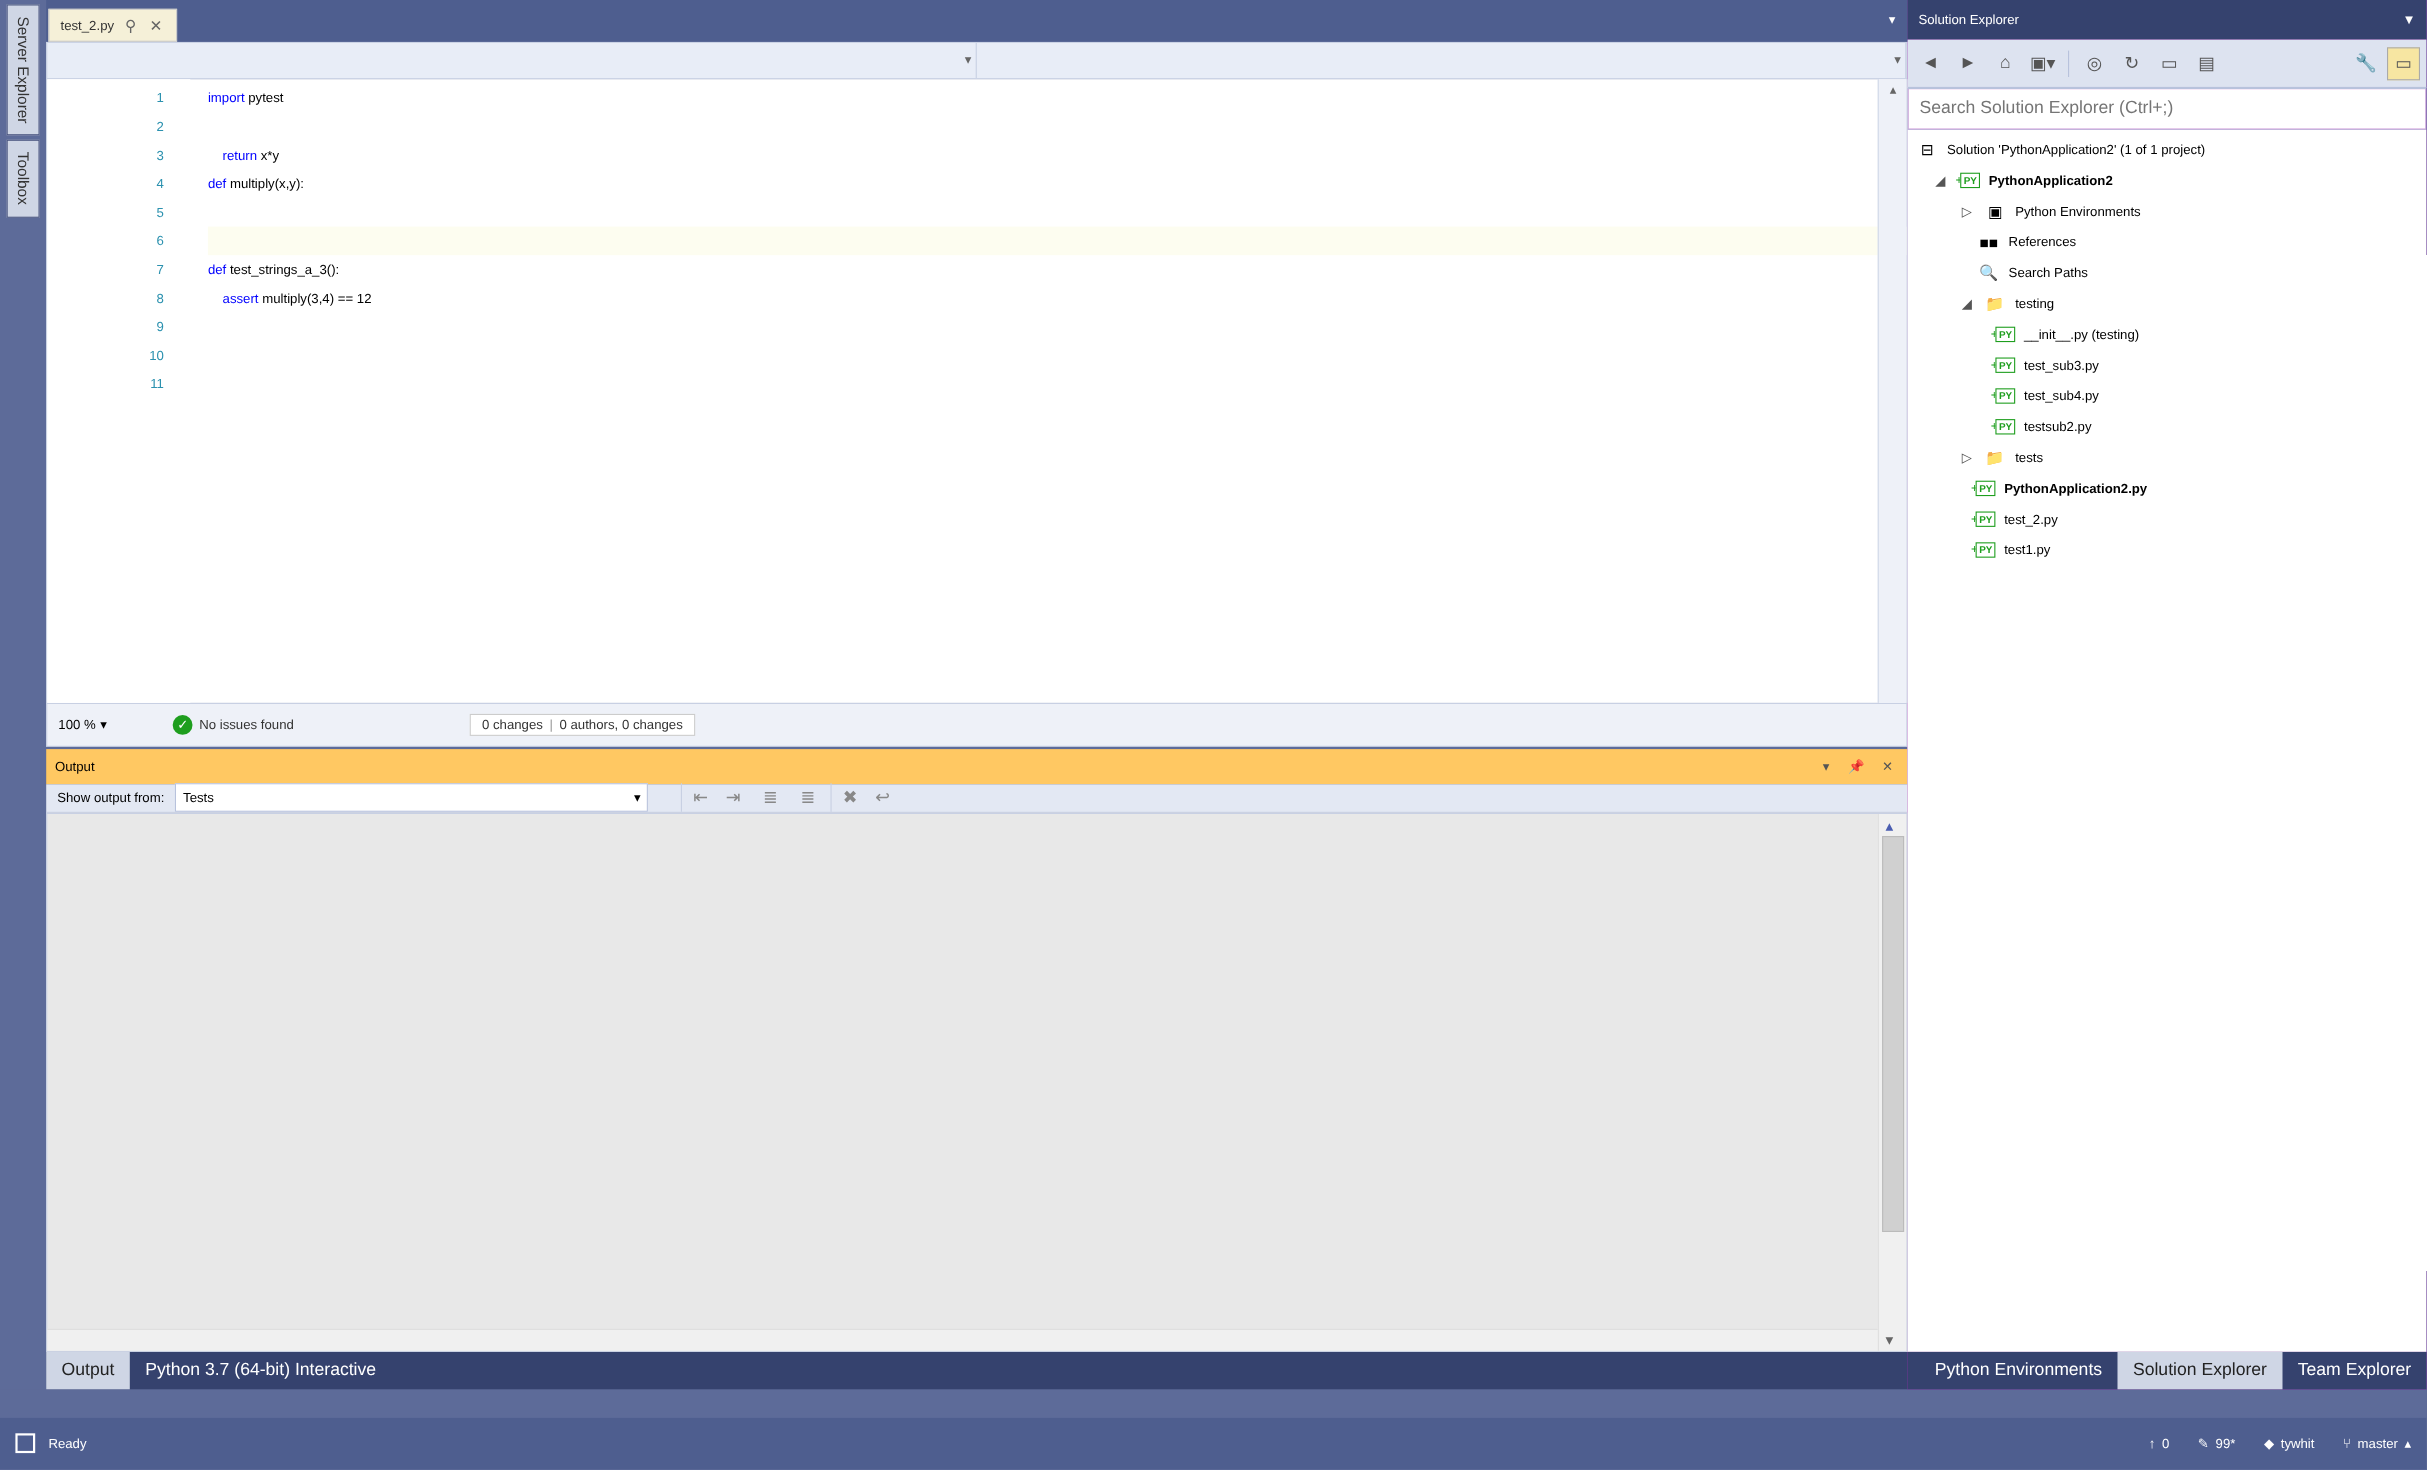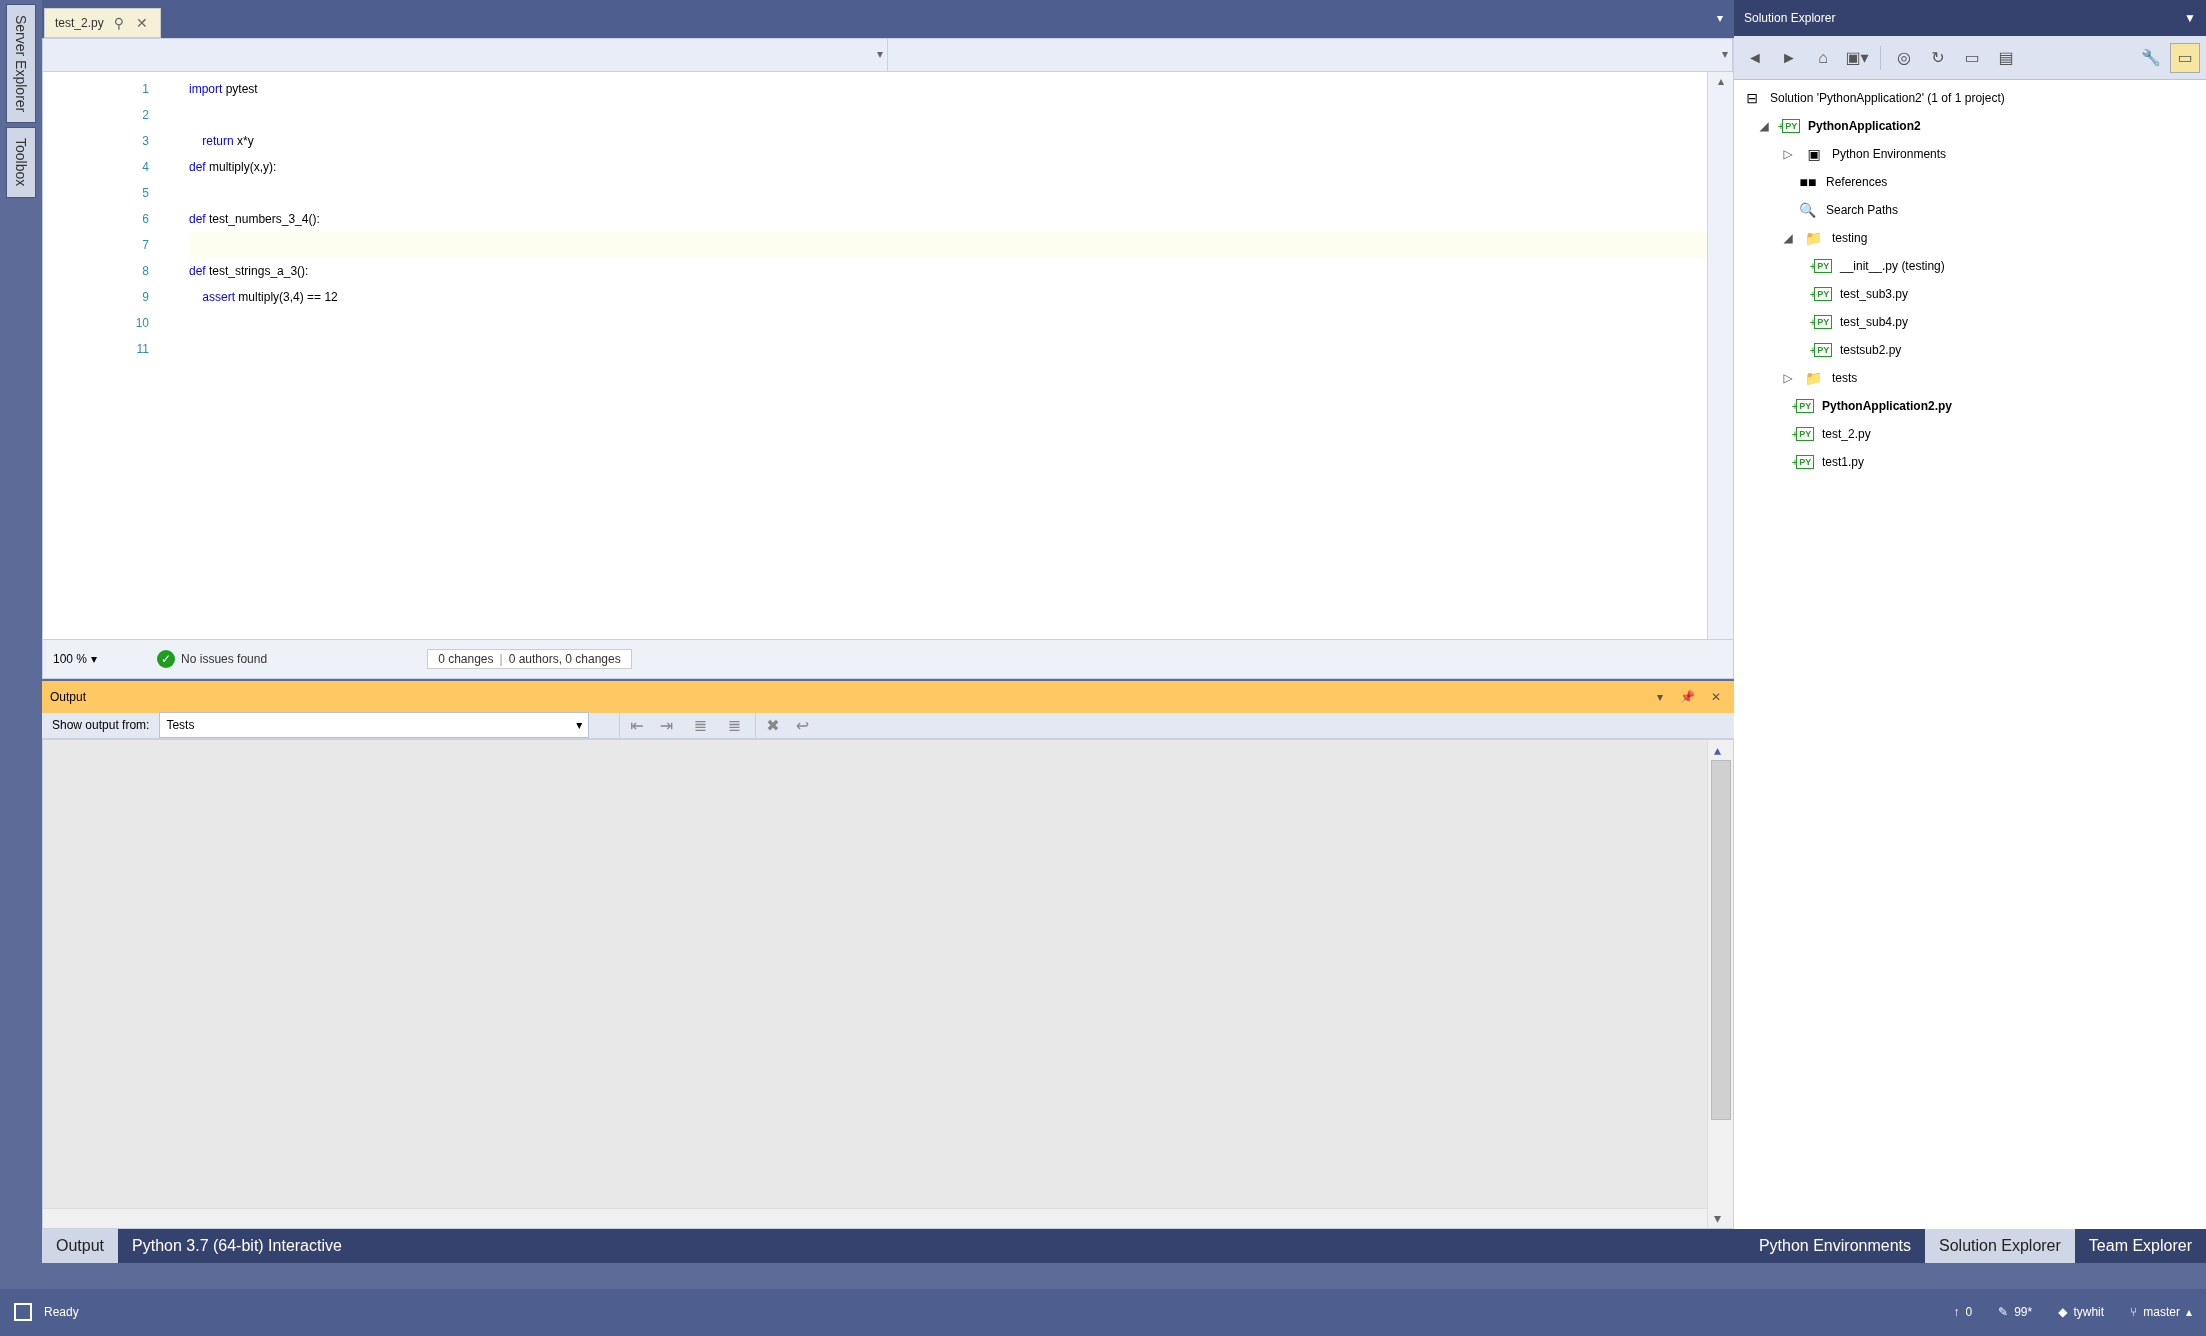--- a/index.html
+++ b/index.html
@@ -145,21 +145,20 @@
             <div>9</div>
             <div>10</div>
             <div>11</div>
           </div>
         <div class="code" id="code">
             <div class="line"><span class="kw">import</span><span class="id"> pytest</span></div>
             <div class="line"></div>
             <div class="line"><span class="id">    </span><span class="kw">return</span><span class="id"> x*y</span></div>
             <div class="line"><span class="kw">def</span><span class="id"> multiply(x,y):</span></div>
             <div class="line"></div>
-            <div class="line"><span class="kw">def</span><span class="id"> test_numbers_3_4():</span></div>
             <div class="line hl"></div>
             <div class="line"><span class="kw">def</span><span class="id"> test_strings_a_3():</span></div>
             <div class="line"><span class="id">    </span><span class="kw">assert</span><span class="id"> multiply(3,4) == 12</span></div>
             <div class="line"></div>
           </div>
         <div class="scrollv">
           <div class="track-top">▴</div>
         </div>
       </div>
 
@@ -232,20 +231,23 @@
         <span class="tbtn">⌂</span>
         <span class="tbtn">▣▾</span>
         <span class="sep"></span>
         <span class="tbtn">◎</span>
         <span class="tbtn">↻</span>
         <span class="tbtn">▭</span>
         <span class="tbtn">▤</span>
         <span class="spacer"></span>
         <span class="tbtn">🔧</span>
         <span class="tbtn boxed">▭</span>
+      </div>
+      <div class="se-search">
+        <input type="text" placeholder="Search Solution Explorer (Ctrl+;)" style="">
       </div>
       <div class="se-tree">
         <div class="tree-row">
           <span class="ficon">⊟</span>
           <span>Solution 'PythonApplication2' (1 of 1 project)</span>
         </div>
         <div class="tree-row">
           <span class="ind" style="width:10px"></span>
           <span class="tw">◢</span>
           <span class="ficon">

